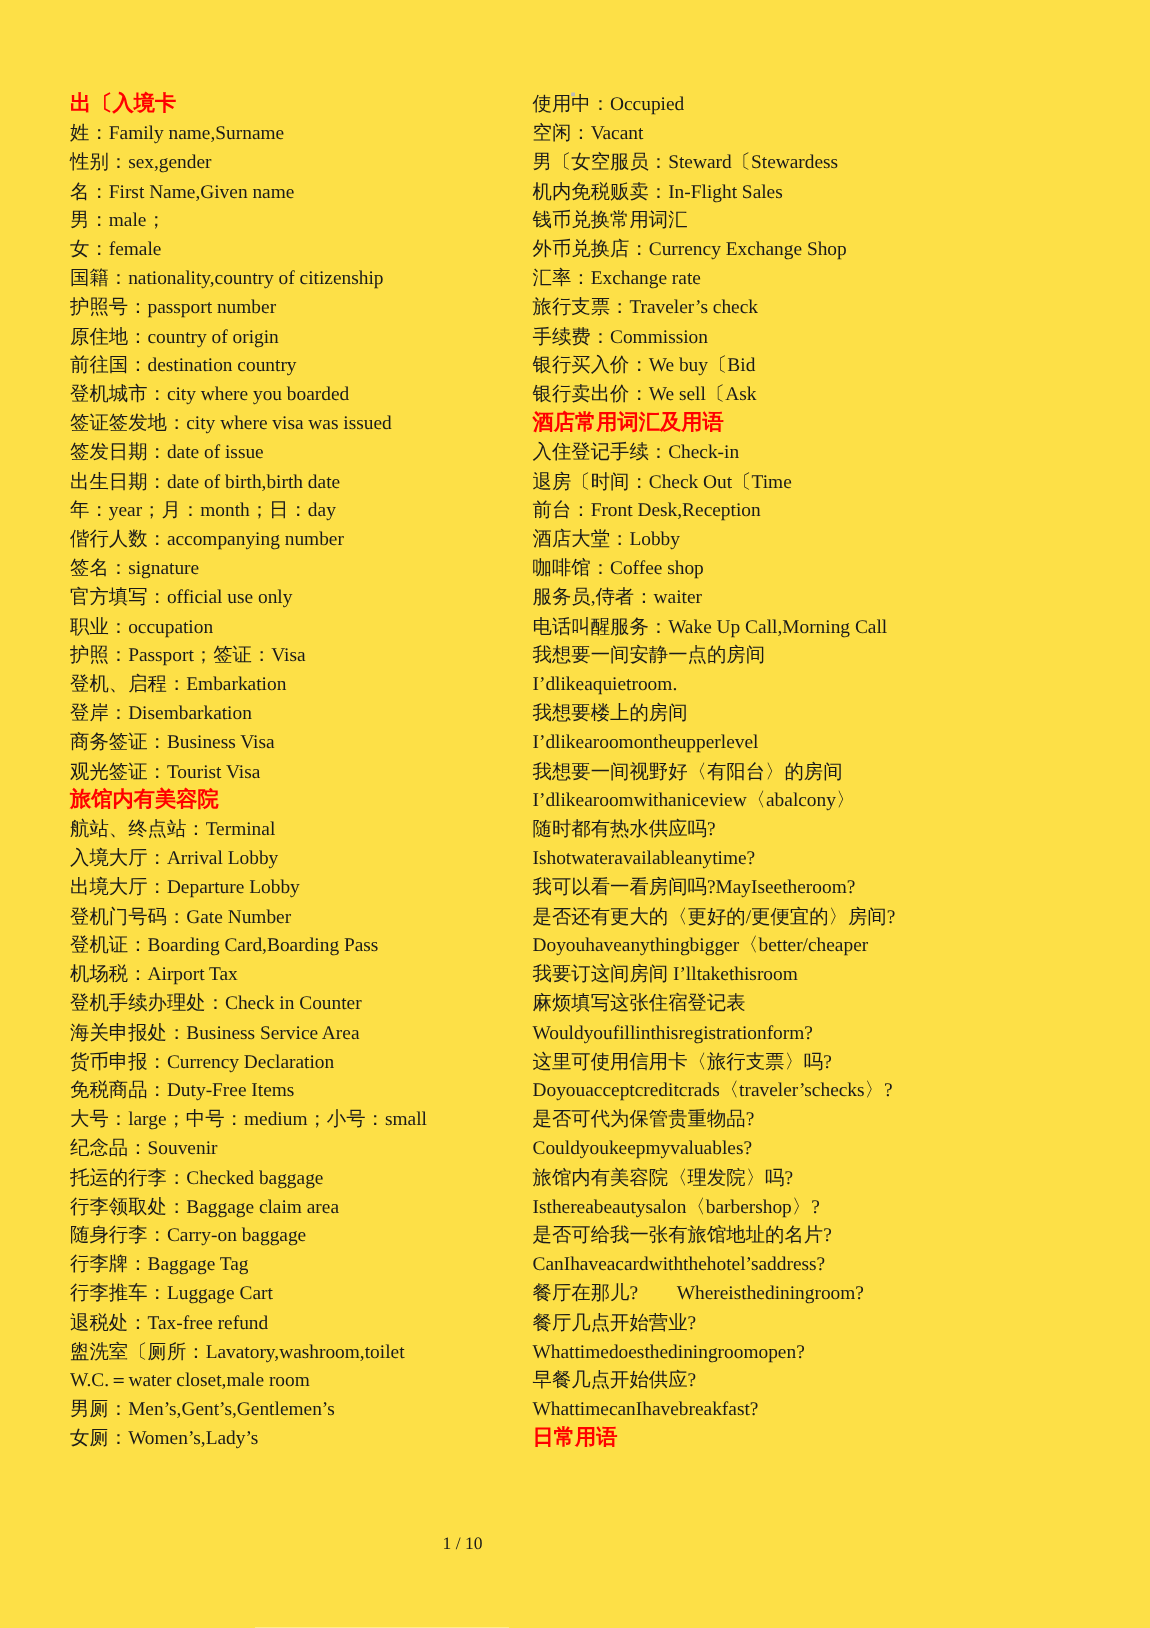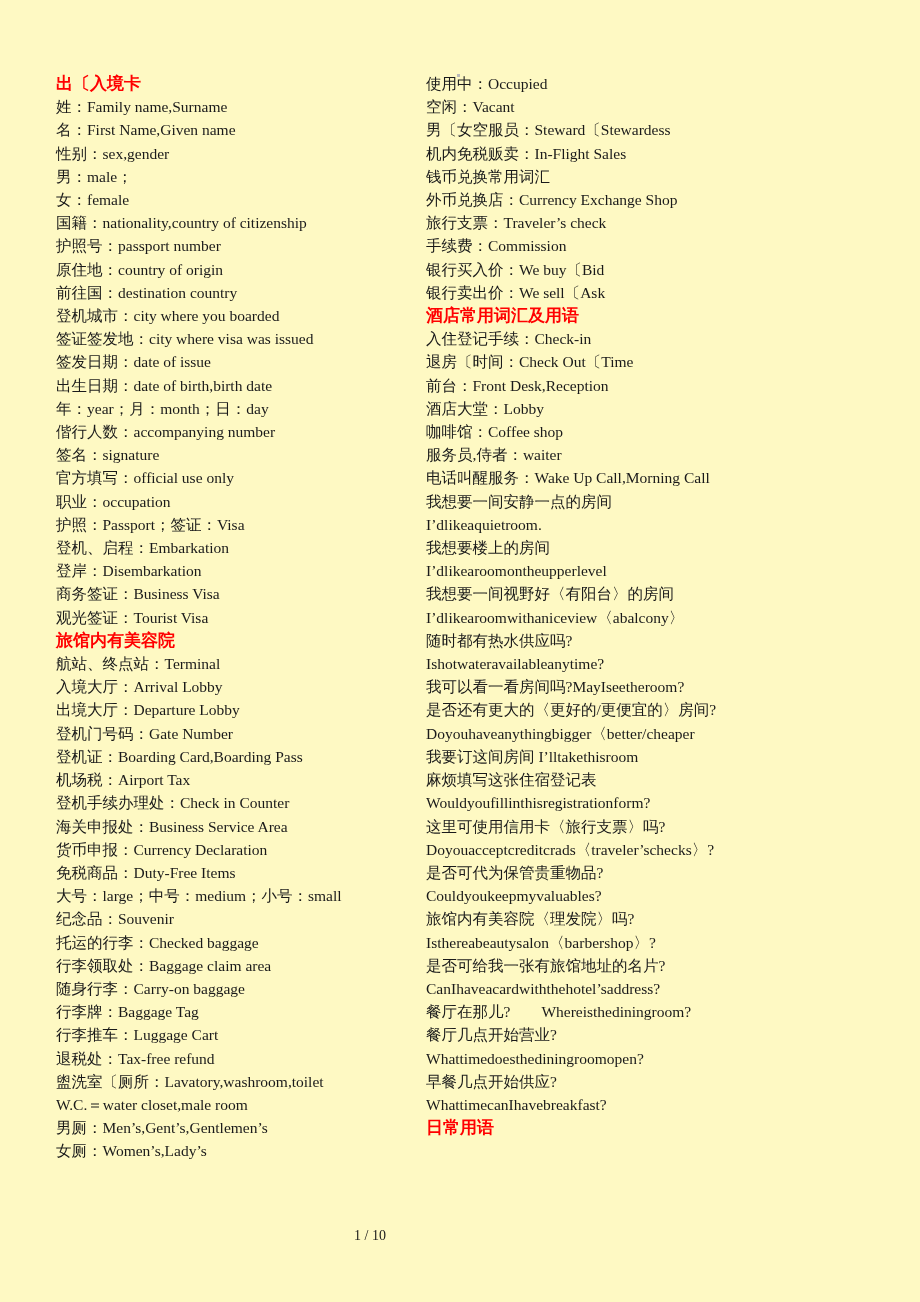--- a/index.html
+++ b/index.html
@@ -14,21 +14,21 @@
     font-family: "Liberation Serif", "DejaVu Serif", serif;
     color: #000000;
     overflow: hidden;
   }
 
   .page {
     position: absolute;
     left: 0; top: 0;
     width: 920px;
     height: 1302px;
-    background: #fef9c3;
+    background: #fde047;
   }
 
   .stray-mark {
     position: absolute;
     left: 457px;
     top: 74px;
     width: 3px;
     height: 3px;
     background: #b9b9b9;
   }
@@ -90,22 +90,22 @@
 <body>
 
 <div class="page">
 
   <div class="stray-mark"></div>
 
   <div class="columns">
     <div class="col col-left" id="left-col">
         <div class="line heading">出〔入境卡</div>
         <div class="line">姓：Family name,Surname</div>
+        <div class="line">性别：sex,gender</div>
         <div class="line">名：First Name,Given name</div>
-        <div class="line">性别：sex,gender</div>
         <div class="line">男：male；</div>
         <div class="line">女：female</div>
         <div class="line">国籍：nationality,country of citizenship</div>
         <div class="line">护照号：passport number</div>
         <div class="line">原住地：country of origin</div>
         <div class="line">前往国：destination country</div>
         <div class="line">登机城市：city where you boarded</div>
         <div class="line">签证签发地：city where visa was issued</div>
         <div class="line">签发日期：date of issue</div>
         <div class="line">出生日期：date of birth,birth date</div>
@@ -143,20 +143,21 @@
         <div class="line">男厕：Men’s,Gent’s,Gentlemen’s</div>
         <div class="line">女厕：Women’s,Lady’s</div>
       </div>
     <div class="col col-right" id="right-col">
         <div class="line">使用中：Occupied</div>
         <div class="line">空闲：Vacant</div>
         <div class="line">男〔女空服员：Steward〔Stewardess</div>
         <div class="line">机内免税贩卖：In-Flight Sales</div>
         <div class="line">钱币兑换常用词汇</div>
         <div class="line">外币兑换店：Currency Exchange Shop</div>
+        <div class="line">汇率：Exchange rate</div>
         <div class="line">旅行支票：Traveler’s check</div>
         <div class="line">手续费：Commission</div>
         <div class="line">银行买入价：We buy〔Bid</div>
         <div class="line">银行卖出价：We sell〔Ask</div>
         <div class="line heading">酒店常用词汇及用语</div>
         <div class="line">入住登记手续：Check-in</div>
         <div class="line">退房〔时间：Check Out〔Time</div>
         <div class="line">前台：Front Desk,Reception</div>
         <div class="line">酒店大堂：Lobby</div>
         <div class="line">咖啡馆：Coffee shop</div>

